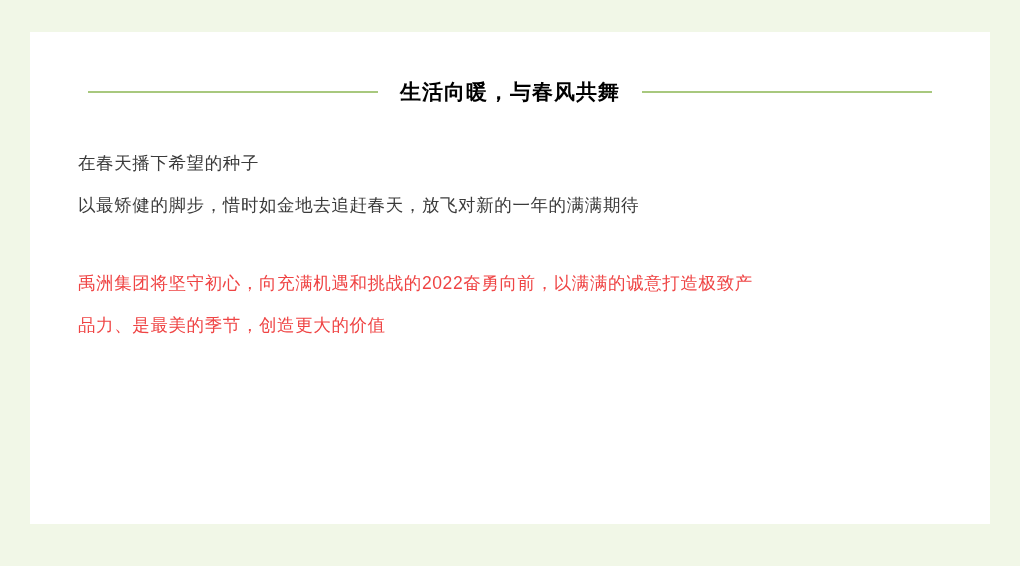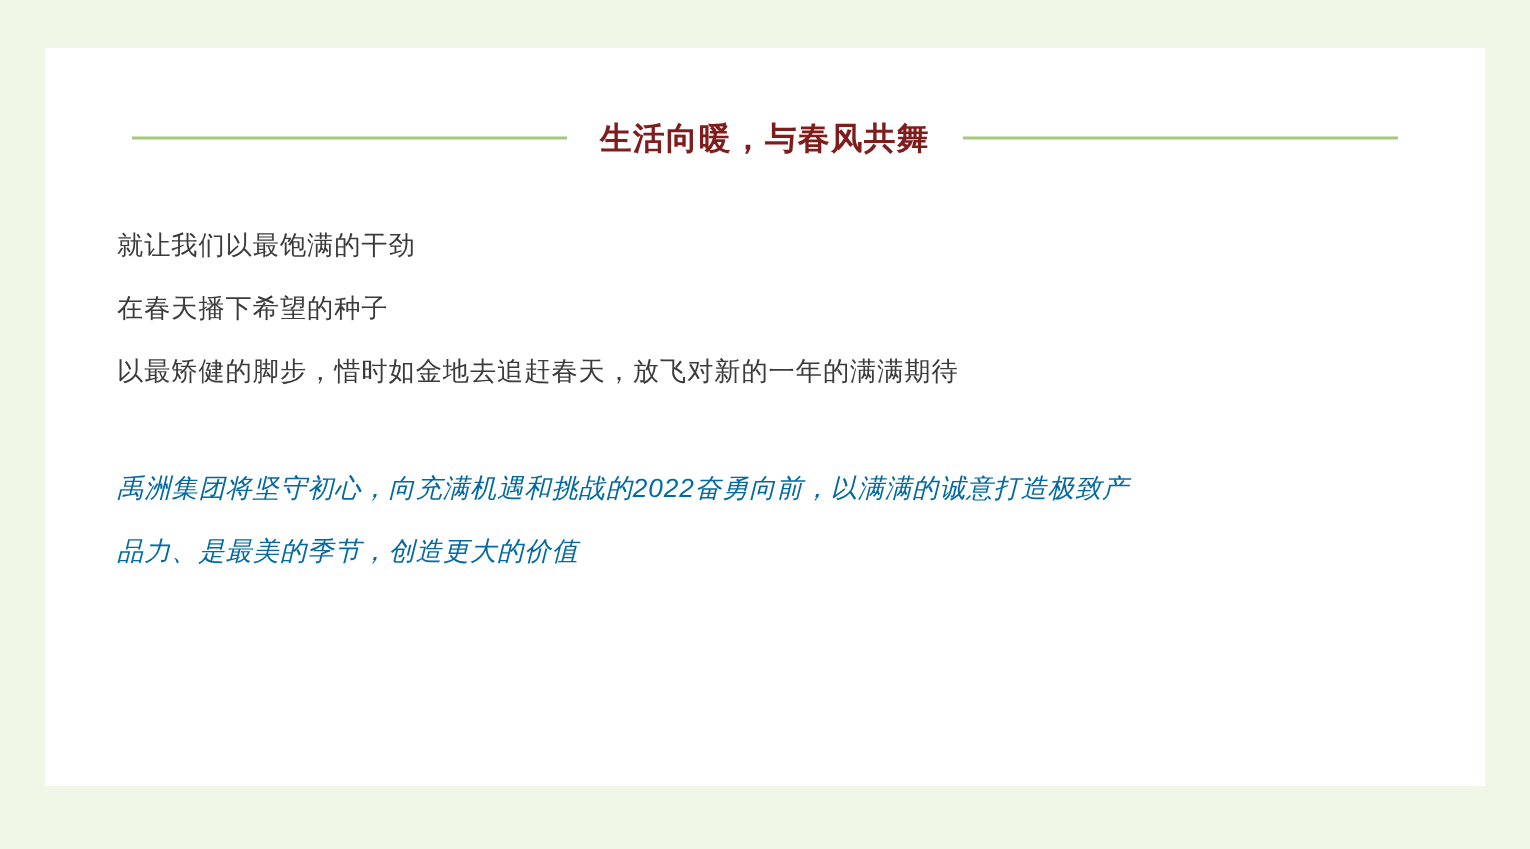--- a/index.html
+++ b/index.html
@@ -43,21 +43,21 @@
     height: 0;
     border-top: 2px solid #a8c87e;
     width: 290px;
     flex: 0 0 auto;
   }
   .rule.left { width: 290px; }
   .rule.right { width: 290px; }
   .title {
     font-size: 21px;
     font-weight: bold;
-    color: #7f1d1d;
+    color: #000000;
     letter-spacing: 1px;
     white-space: nowrap;
     flex: 0 0 auto;
   }
   .body-block {
     position: absolute;
     left: 48px;
     top: 110px;
     width: 870px;
   }
@@ -66,44 +66,42 @@
     color: #3b3b3b;
     line-height: 42px;
     letter-spacing: 0.6px;
     white-space: nowrap;
   }
   .para-gap {
     height: 36px;
   }
   .para {
     font-size: 17.5px;
-    color: #0369a1;
+    color: #ef4444;
     line-height: 42px;
     letter-spacing: 0.6px;
-    font-style: italic;
   }
   .para .wrap-line {
     display: block;
     white-space: nowrap;
   }
 </style>
 </head>
 <body>
 
 <div class="page">
   <div class="card">
 
     <div class="title-row">
       <div class="rule left"></div>
       <div class="title">生活向暖，与春风共舞</div>
       <div class="rule right"></div>
     </div>
 
     <div class="body-block">
-      <div class="line">就让我们以最饱满的干劲</div>
       <div class="line">在春天播下希望的种子</div>
       <div class="line">以最矫健的脚步，惜时如金地去追赶春天，放飞对新的一年的满满期待</div>
 
       <div class="para-gap"></div>
 
       <div class="para">
         <span class="wrap-line">禹洲集团将坚守初心，向充满机遇和挑战的2022奋勇向前，以满满的诚意打造极致产</span>
         <span class="wrap-line">品力、是最美的季节，创造更大的价值</span>
       </div>
     </div>

